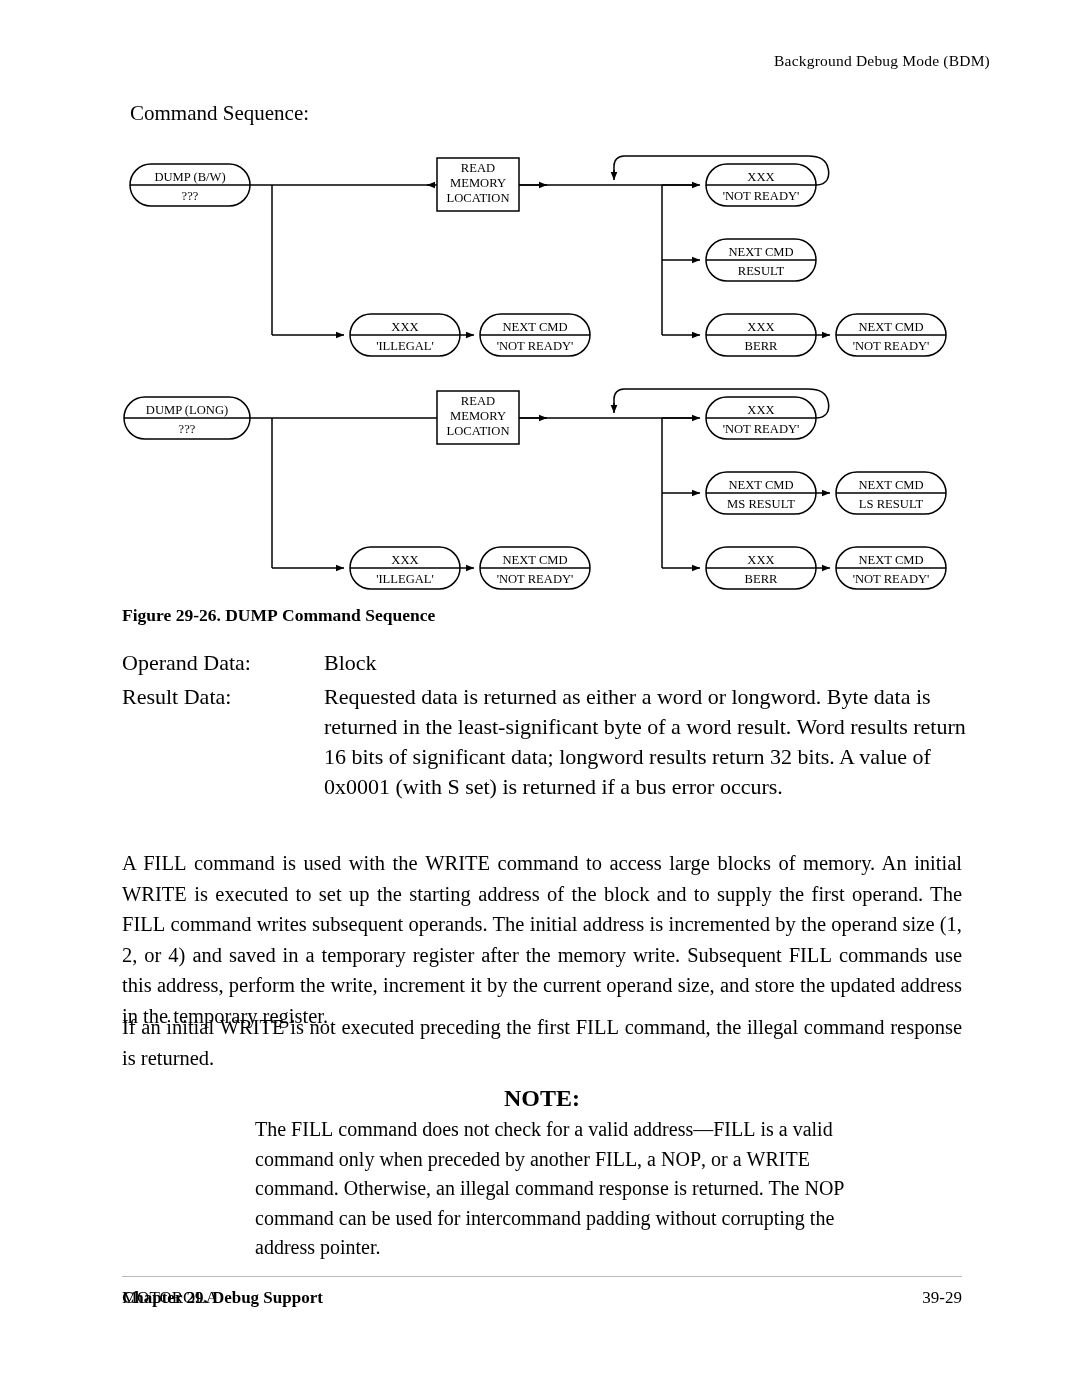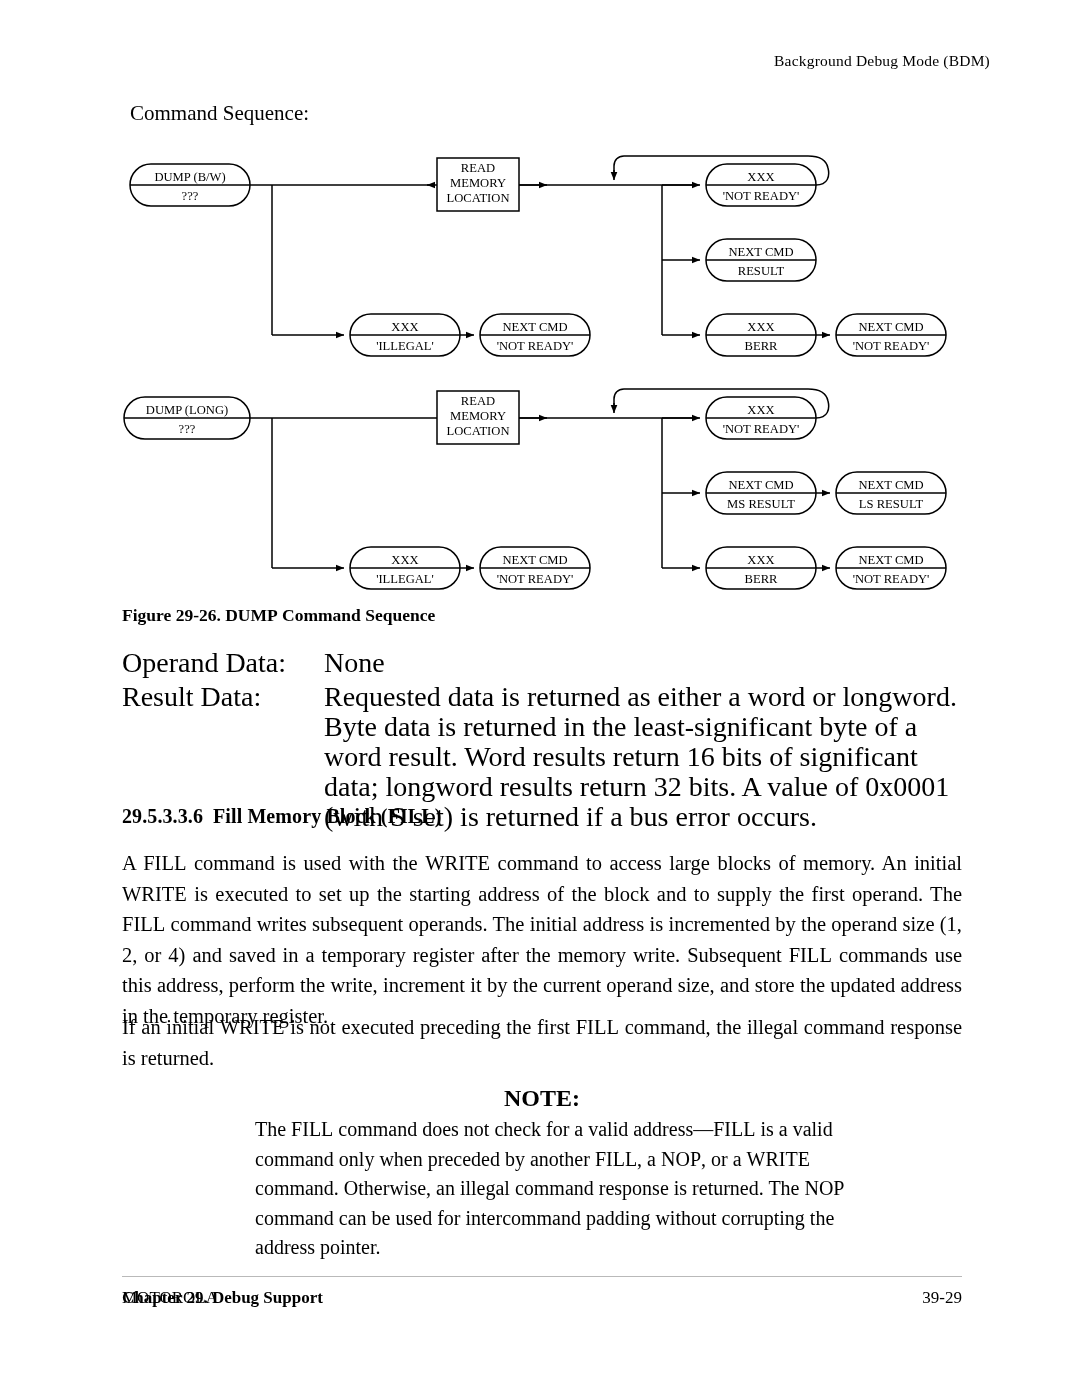--- a/index.html
+++ b/index.html
@@ -77,21 +77,21 @@
   
   .defs {
     position: absolute;
     left: 122px;
     top: 648px;
     width: 845px;
   }
   .def-row {
     display: flex;
     align-items: flex-start;
-    font-size: 28px;
+    font-size: 22px;
     line-height: 30px;
     justify-content: space-between;
   }
   .def-row + .def-row {
     margin-top: 4px;
   }
   .def-label {
     width: 202px;
     flex: 0 0 202px;
   }
@@ -356,31 +356,28 @@
 
   <div class="fig-caption">
     <span>Figure 29-26.</span>
     <span class="sc">DUMP</span>
     <span>Command Sequence</span>
   </div>
 
   <div class="defs">
     <div class="def-row">
       <div class="def-label">Operand Data:</div>
-      <div class="def-value">None</div>
+      <div class="def-value">Block</div>
     </div>
     <div class="def-row">
       <div class="def-label">Result Data:</div>
       <div class="def-value">Requested data is returned as either a word or longword. Byte data is returned in the least-significant byte of a word result. Word results return 16 bits of significant data; longword results return 32 bits. A value of 0x0001 (with S set) is returned if a bus error occurs.</div>
     </div>
   </div>
 
-  <div class="section-head">
-    <span class="num">29.5.3.3.6</span><span>Fill Memory Block (</span><span class="sc">FILL</span><span>)</span>
-  </div>
 
   <div class="para p1"><span>A </span><span class="sc">FILL</span><span> command is used with the </span><span class="sc">WRITE</span><span> command to access large blocks of memory. An initial </span><span class="sc">WRITE</span><span> is executed to set up the starting address of the block and to supply the first operand. The </span><span class="sc">FILL</span><span> command writes subsequent operands. The initial address is incremented by the operand size (1, 2, or 4) and saved in a temporary register after the memory write. Subsequent </span><span class="sc">FILL</span><span> commands use this address, perform the write, increment it by the current operand size, and store the updated address in the temporary register.</span></div>
 
   <div class="para p2"><span>If an initial </span><span class="sc">WRITE</span><span> is not executed preceding the first </span><span class="sc">FILL</span><span> command, the illegal command response is returned.</span></div>
 
   <div class="note-title">NOTE:</div>
   <div class="note-body"><span>The </span><span class="sc">FILL</span><span> command does not check for a valid address—</span><span class="sc">FILL</span><span> is a valid command only when preceded by another </span><span class="sc">FILL</span><span>, a </span><span class="sc">NOP</span><span>, or a </span><span class="sc">WRITE</span><span> command. Otherwise, an illegal command response is returned. The </span><span class="sc">NOP</span><span> command can be used for intercommand padding without corrupting the address pointer.</span></div>
 
   <div class="footer-rule"></div>
   <div class="footer">

